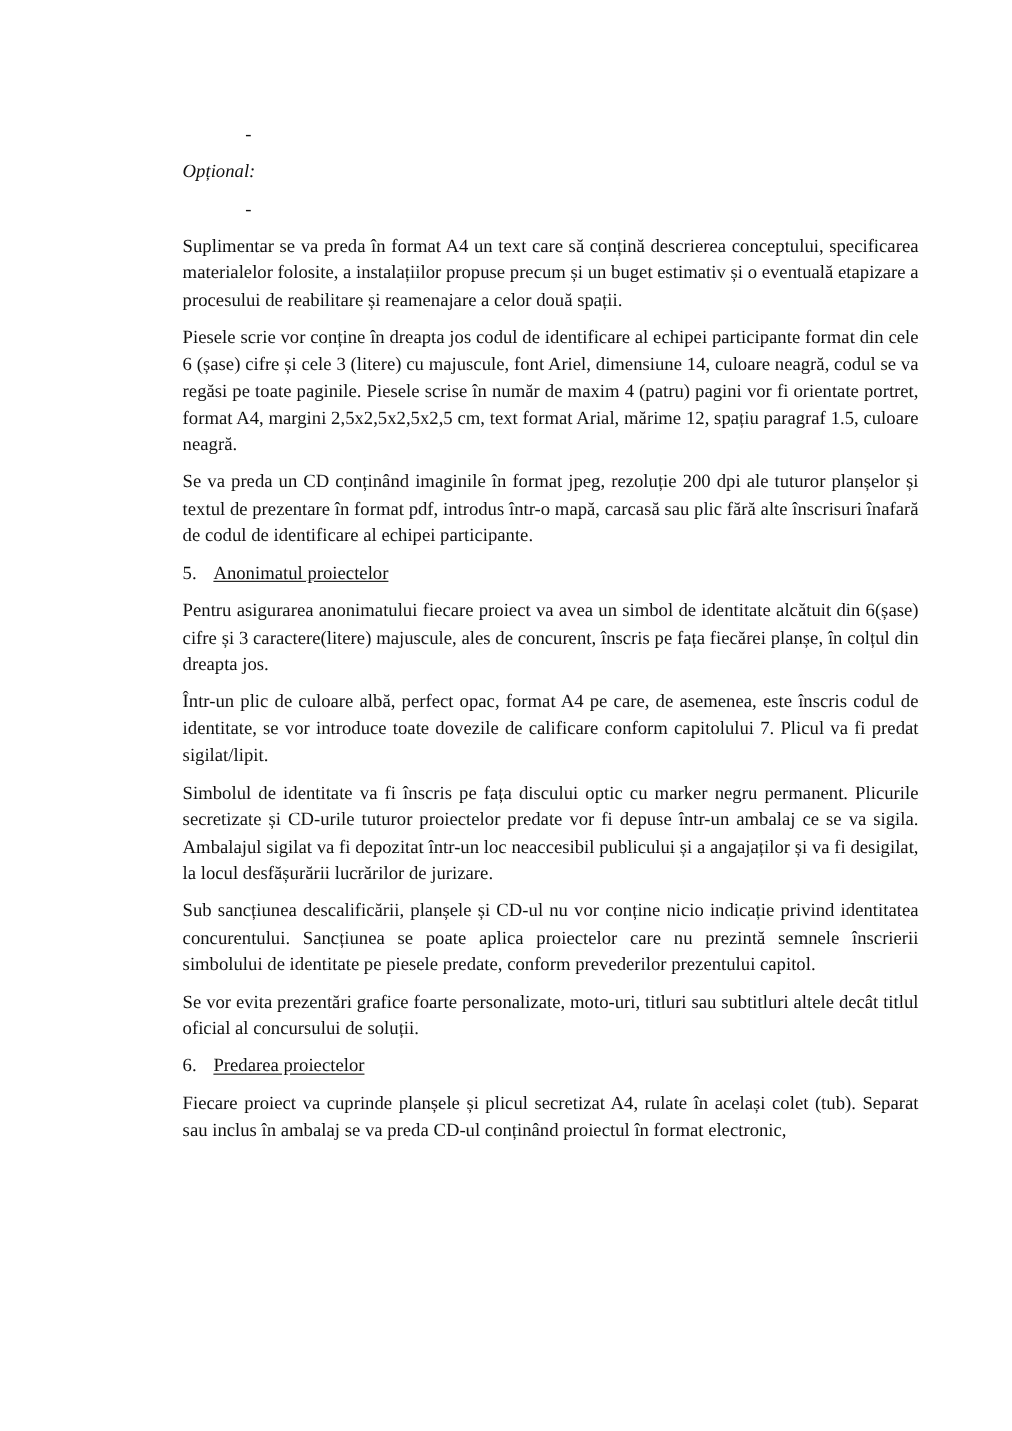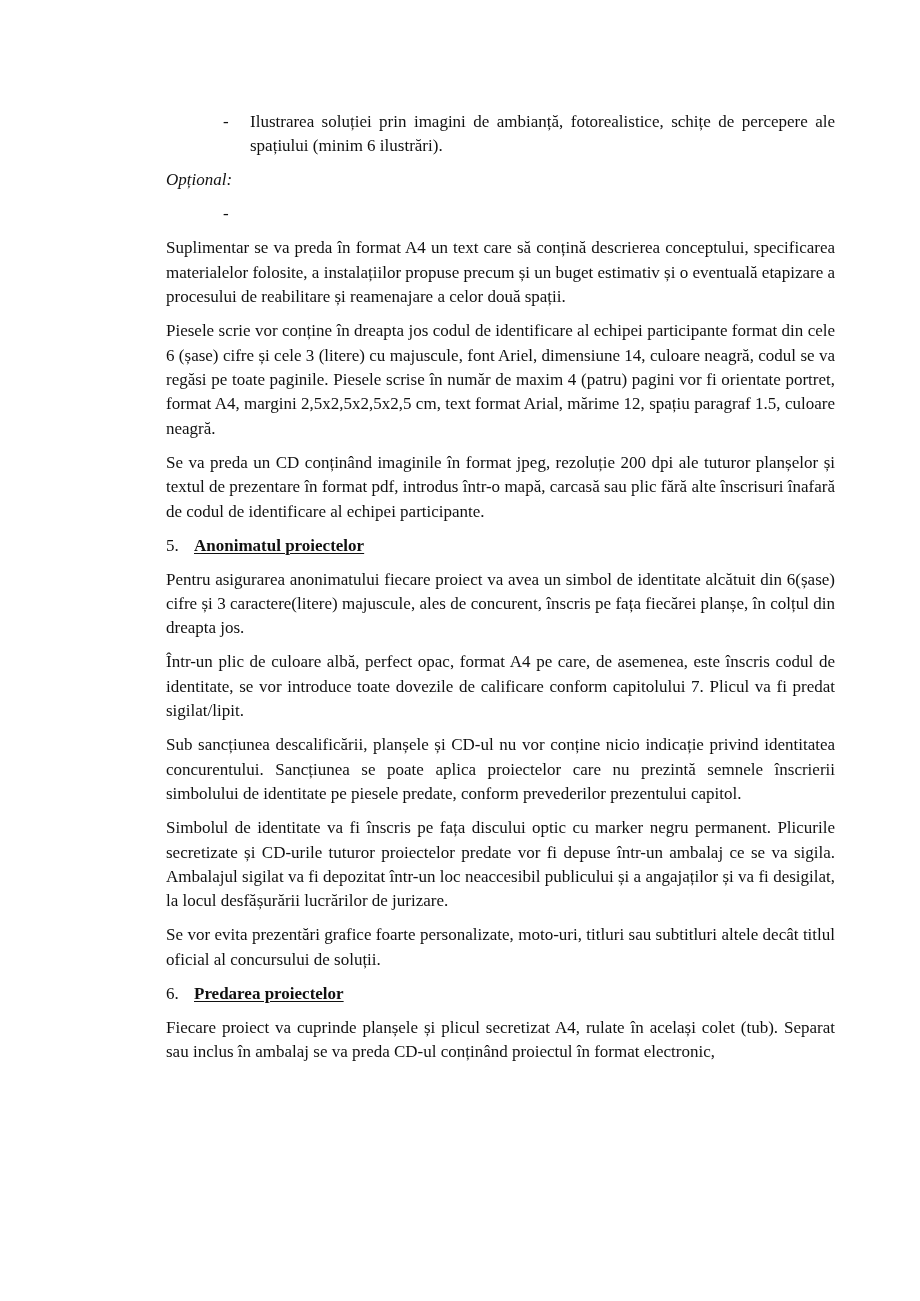--- a/index.html
+++ b/index.html
@@ -48,31 +48,29 @@
     display: flex;
     margin: 0 0 9.6px 0;
   }
   .heading .num {
     width: 28px;
     flex: 0 0 28px;
   }
   .heading .title {
     text-decoration: underline;
     text-underline-offset: 2px;
-    font-weight: bold;
   }
 </style>
 </head>
 <body>
 
 <div class="page">
 
   <div class="bullet">
     <span class="dash">-</span>
-    <span class="text">Ilustrarea soluției prin imagini de ambianță, fotorealistice, schițe de percepere ale spațiului (minim 6 ilustrări).</span>
   </div>
 
   <div class="label">Opțional:</div>
 
   <div class="bullet">
     <span class="dash">-</span>
   </div>
 
   <p class="para">Suplimentar se va preda în format A4 un text care să conțină descrierea conceptului, specificarea materialelor folosite, a instalațiilor propuse precum și un buget estimativ și o eventuală etapizare a procesului de reabilitare și reamenajare a celor două spații.</p>
 
@@ -82,23 +80,23 @@
 
   <div class="heading">
     <span class="num">5.</span>
     <span class="title">Anonimatul proiectelor</span>
   </div>
 
   <p class="para">Pentru asigurarea anonimatului fiecare proiect va avea un simbol de identitate alcătuit din 6(șase) cifre și 3 caractere(litere) majuscule, ales de concurent, înscris pe fața fiecărei planșe, în colțul din dreapta jos.</p>
 
   <p class="para">Într-un plic de culoare albă, perfect opac, format A4 pe care, de asemenea, este înscris codul de identitate, se vor introduce toate dovezile de calificare conform capitolului 7. Plicul va fi predat sigilat/lipit.</p>
 
+  <p class="para">Simbolul de identitate va fi înscris pe fața discului optic cu marker negru permanent. Plicurile secretizate și CD-urile tuturor proiectelor predate vor fi depuse într-un ambalaj ce se va sigila. Ambalajul sigilat va fi depozitat într-un loc neaccesibil publicului și a angajaților și va fi desigilat, la locul desfășurării lucrărilor de jurizare.</p>
+
   <p class="para">Sub sancțiunea descalificării, planșele și CD-ul nu vor conține nicio indicație privind identitatea concurentului. Sancțiunea se poate aplica proiectelor care nu prezintă semnele înscrierii simbolului de identitate pe piesele predate, conform prevederilor prezentului capitol.</p>
-
-  <p class="para">Simbolul de identitate va fi înscris pe fața discului optic cu marker negru permanent. Plicurile secretizate și CD-urile tuturor proiectelor predate vor fi depuse într-un ambalaj ce se va sigila. Ambalajul sigilat va fi depozitat într-un loc neaccesibil publicului și a angajaților și va fi desigilat, la locul desfășurării lucrărilor de jurizare.</p>
 
   <p class="para">Se vor evita prezentări grafice foarte personalizate, moto-uri, titluri sau subtitluri altele decât titlul oficial al concursului de soluții.</p>
 
 
   <div class="heading">
     <span class="num">6.</span>
     <span class="title">Predarea proiectelor</span>
   </div>
 
   <p class="para">Fiecare proiect va cuprinde planșele și plicul secretizat A4, rulate în același colet (tub). Separat sau inclus în ambalaj se va preda CD-ul conținând proiectul în format electronic,</p>

